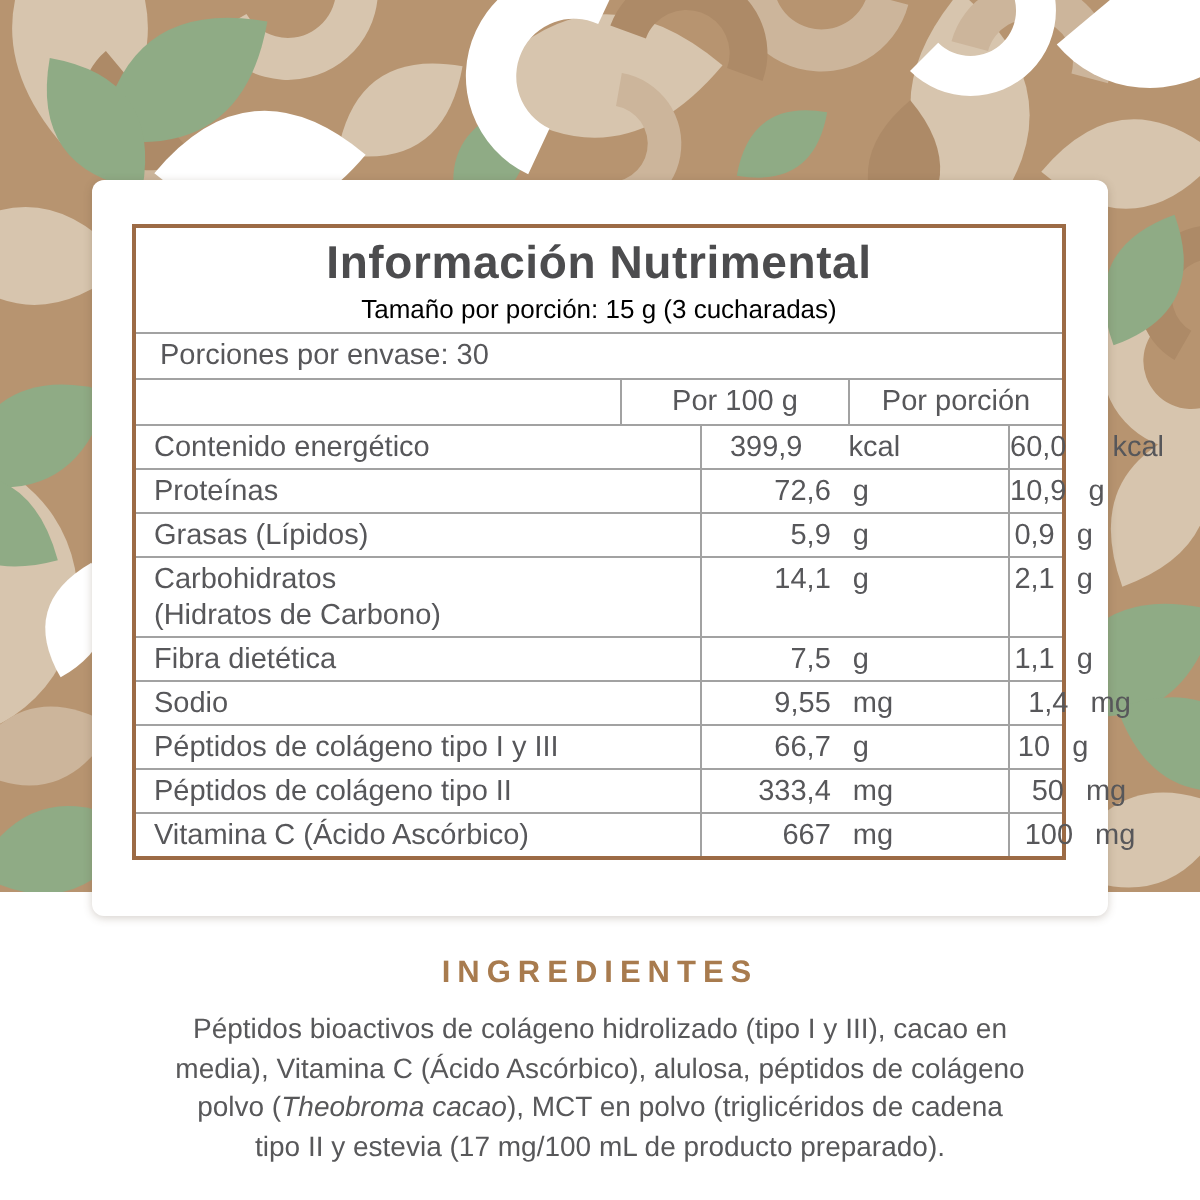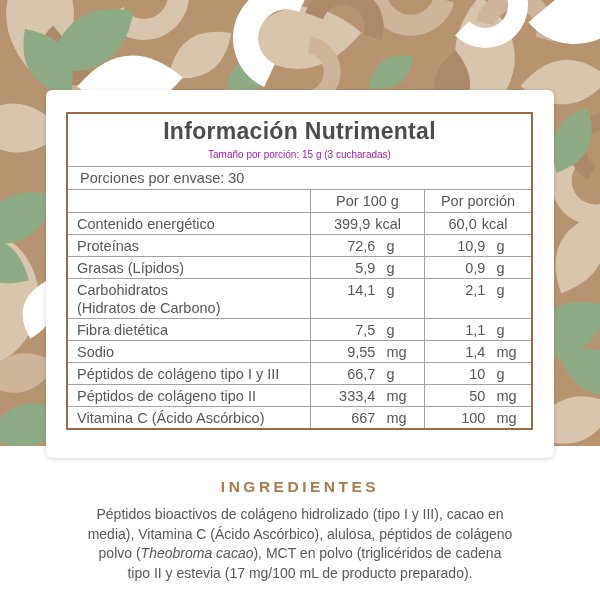--- a/index.html
+++ b/index.html
@@ -16,45 +16,45 @@
   
   .card { position: absolute; left: 46px; top: 90px; width: 508px; height: 368px;
           background: #ffffff; border-radius: 6px;
           box-shadow: 0 1px 4px rgba(90,70,50,.25); }
 
   .ntable { position: absolute; left: 20px; top: 22px; width: 467px;
             border: 2px solid #9c6b45; background: #fff; color: #57575a; }
 
   .thead { height: 52px; text-align: center; padding-top: 4px; }
   .title { font-size: 23px; font-weight: 700; color: #4c4c4e; letter-spacing: .3px; line-height: 27px; }
-  .subtitle { font-size: 10px; line-height: 19px; color: #a21caf; }
+  .subtitle { font-size: 13px; line-height: 19px; color: #000000; }
 
   .servings { height: 23px; border-top: 1px solid #a2a2a2; font-size: 14.5px;
               display: flex; align-items: center; padding-left: 12px; }
 
   .row { display: flex; border-top: 1px solid #a2a2a2; }
   .c1 { flex: 0 0 242px; padding-left: 9px; }
   .c2 { flex: 0 0 114px; border-left: 1px solid #a2a2a2; }
   .c3 { flex: 1; border-left: 1px solid #a2a2a2; }
 
   .colhead { height: 23px; font-size: 14.5px; }
   .colhead .c2, .colhead .c3 { display: flex; align-items: center; justify-content: center; }
 
-  .data { height: 22px; font-size: 14.5px; }
+  .data { height: 22px; font-size: 14.5px; gap: 40px; }
   .data .c1 { display: flex; align-items: center; }
   .data.tall { height: 40px; }
   .data.tall .c1 { display: block; padding-top: 2px; line-height: 18px; }
   .data.tall .name2 { display: block; }
 
   .val { display: flex; align-items: center; }
   .val .num { flex: 0 0 57%; text-align: right; }
   .val .unit { flex: 1; text-align: left; padding-left: 11px; }
   .val.kcal { justify-content: center; }
   .val.kcal .num, .val.kcal .unit { flex: 0 0 auto; padding-left: 0; }
-  .val.kcal .unit { margin-left: 5px; }
+  .val.kcal .unit { margin-left: 23px; }
   .data.tall .val { align-items: flex-start; padding-top: 3px; }
 
   
   .ingredients { position: absolute; left: 0; top: 478px; width: 600px; text-align: center; }
   .ing-title { font-size: 15.5px; font-weight: 700; letter-spacing: 3.5px;
                color: #a87b4e; margin-bottom: 9px; }
   .ing-text { font-size: 14px; line-height: 19.5px; color: #58585a; }
   .ing-line { white-space: nowrap; }
   .ing-line i { font-style: italic; }
 </style>

